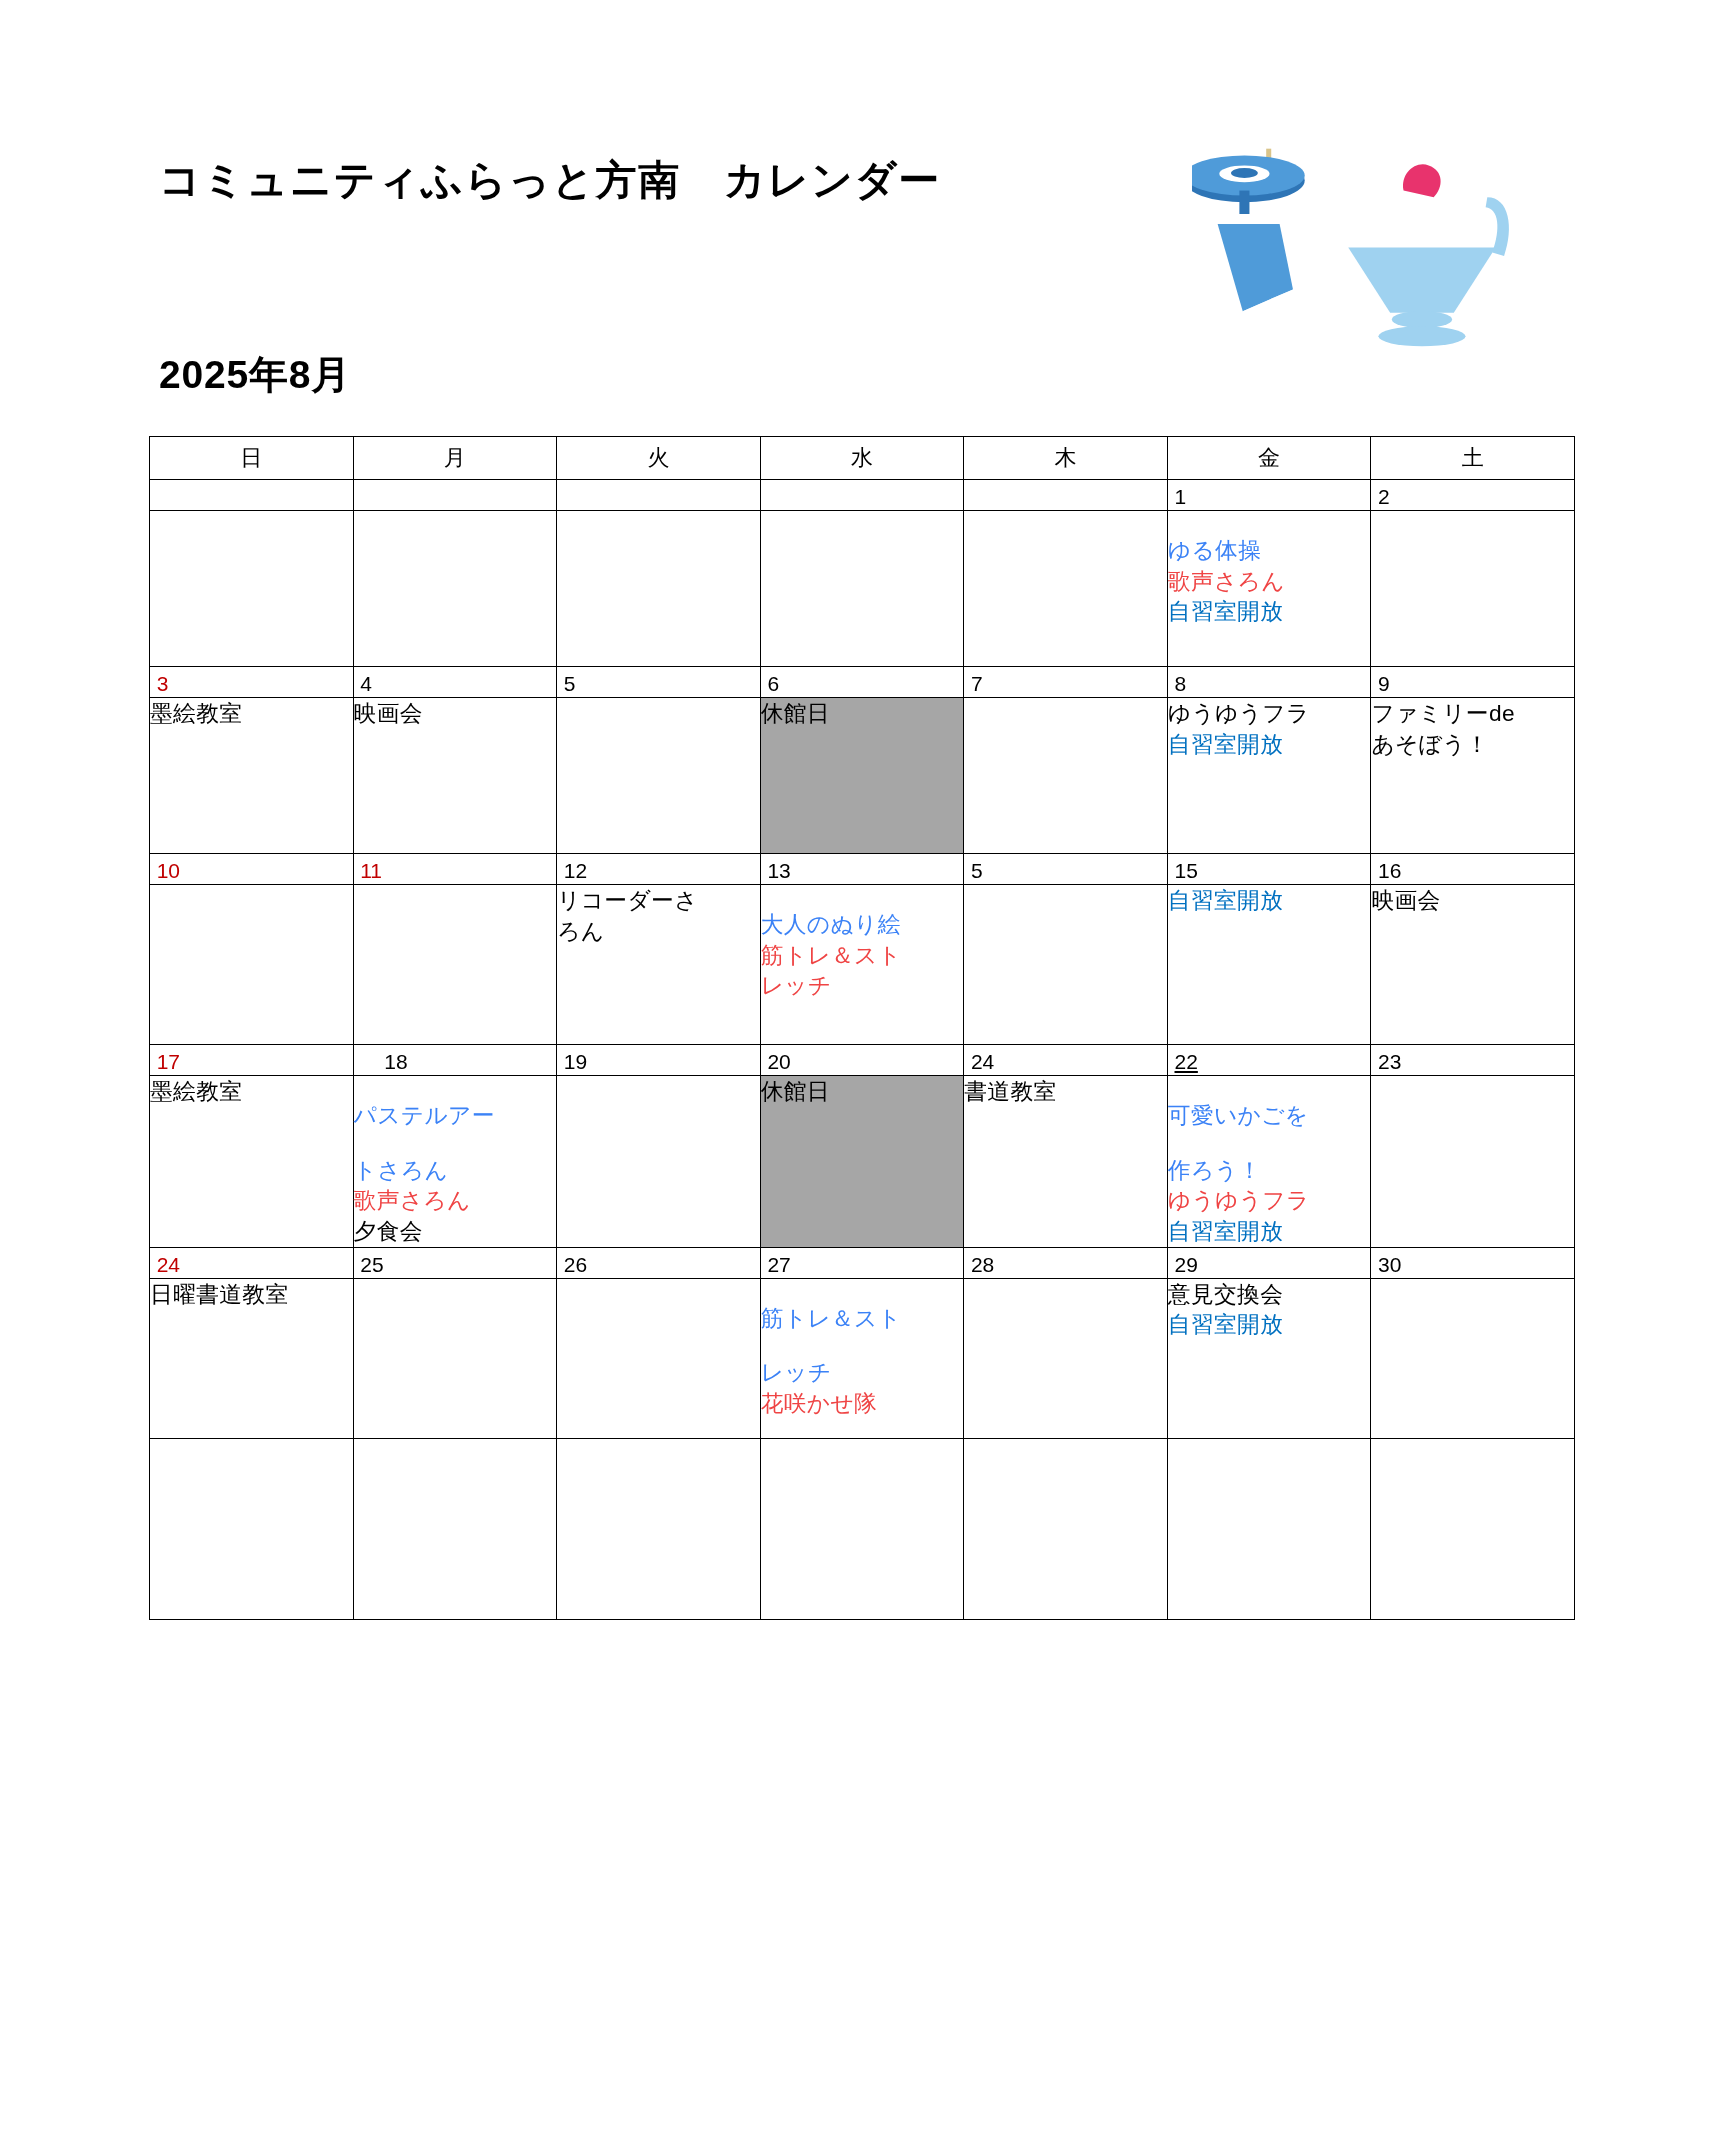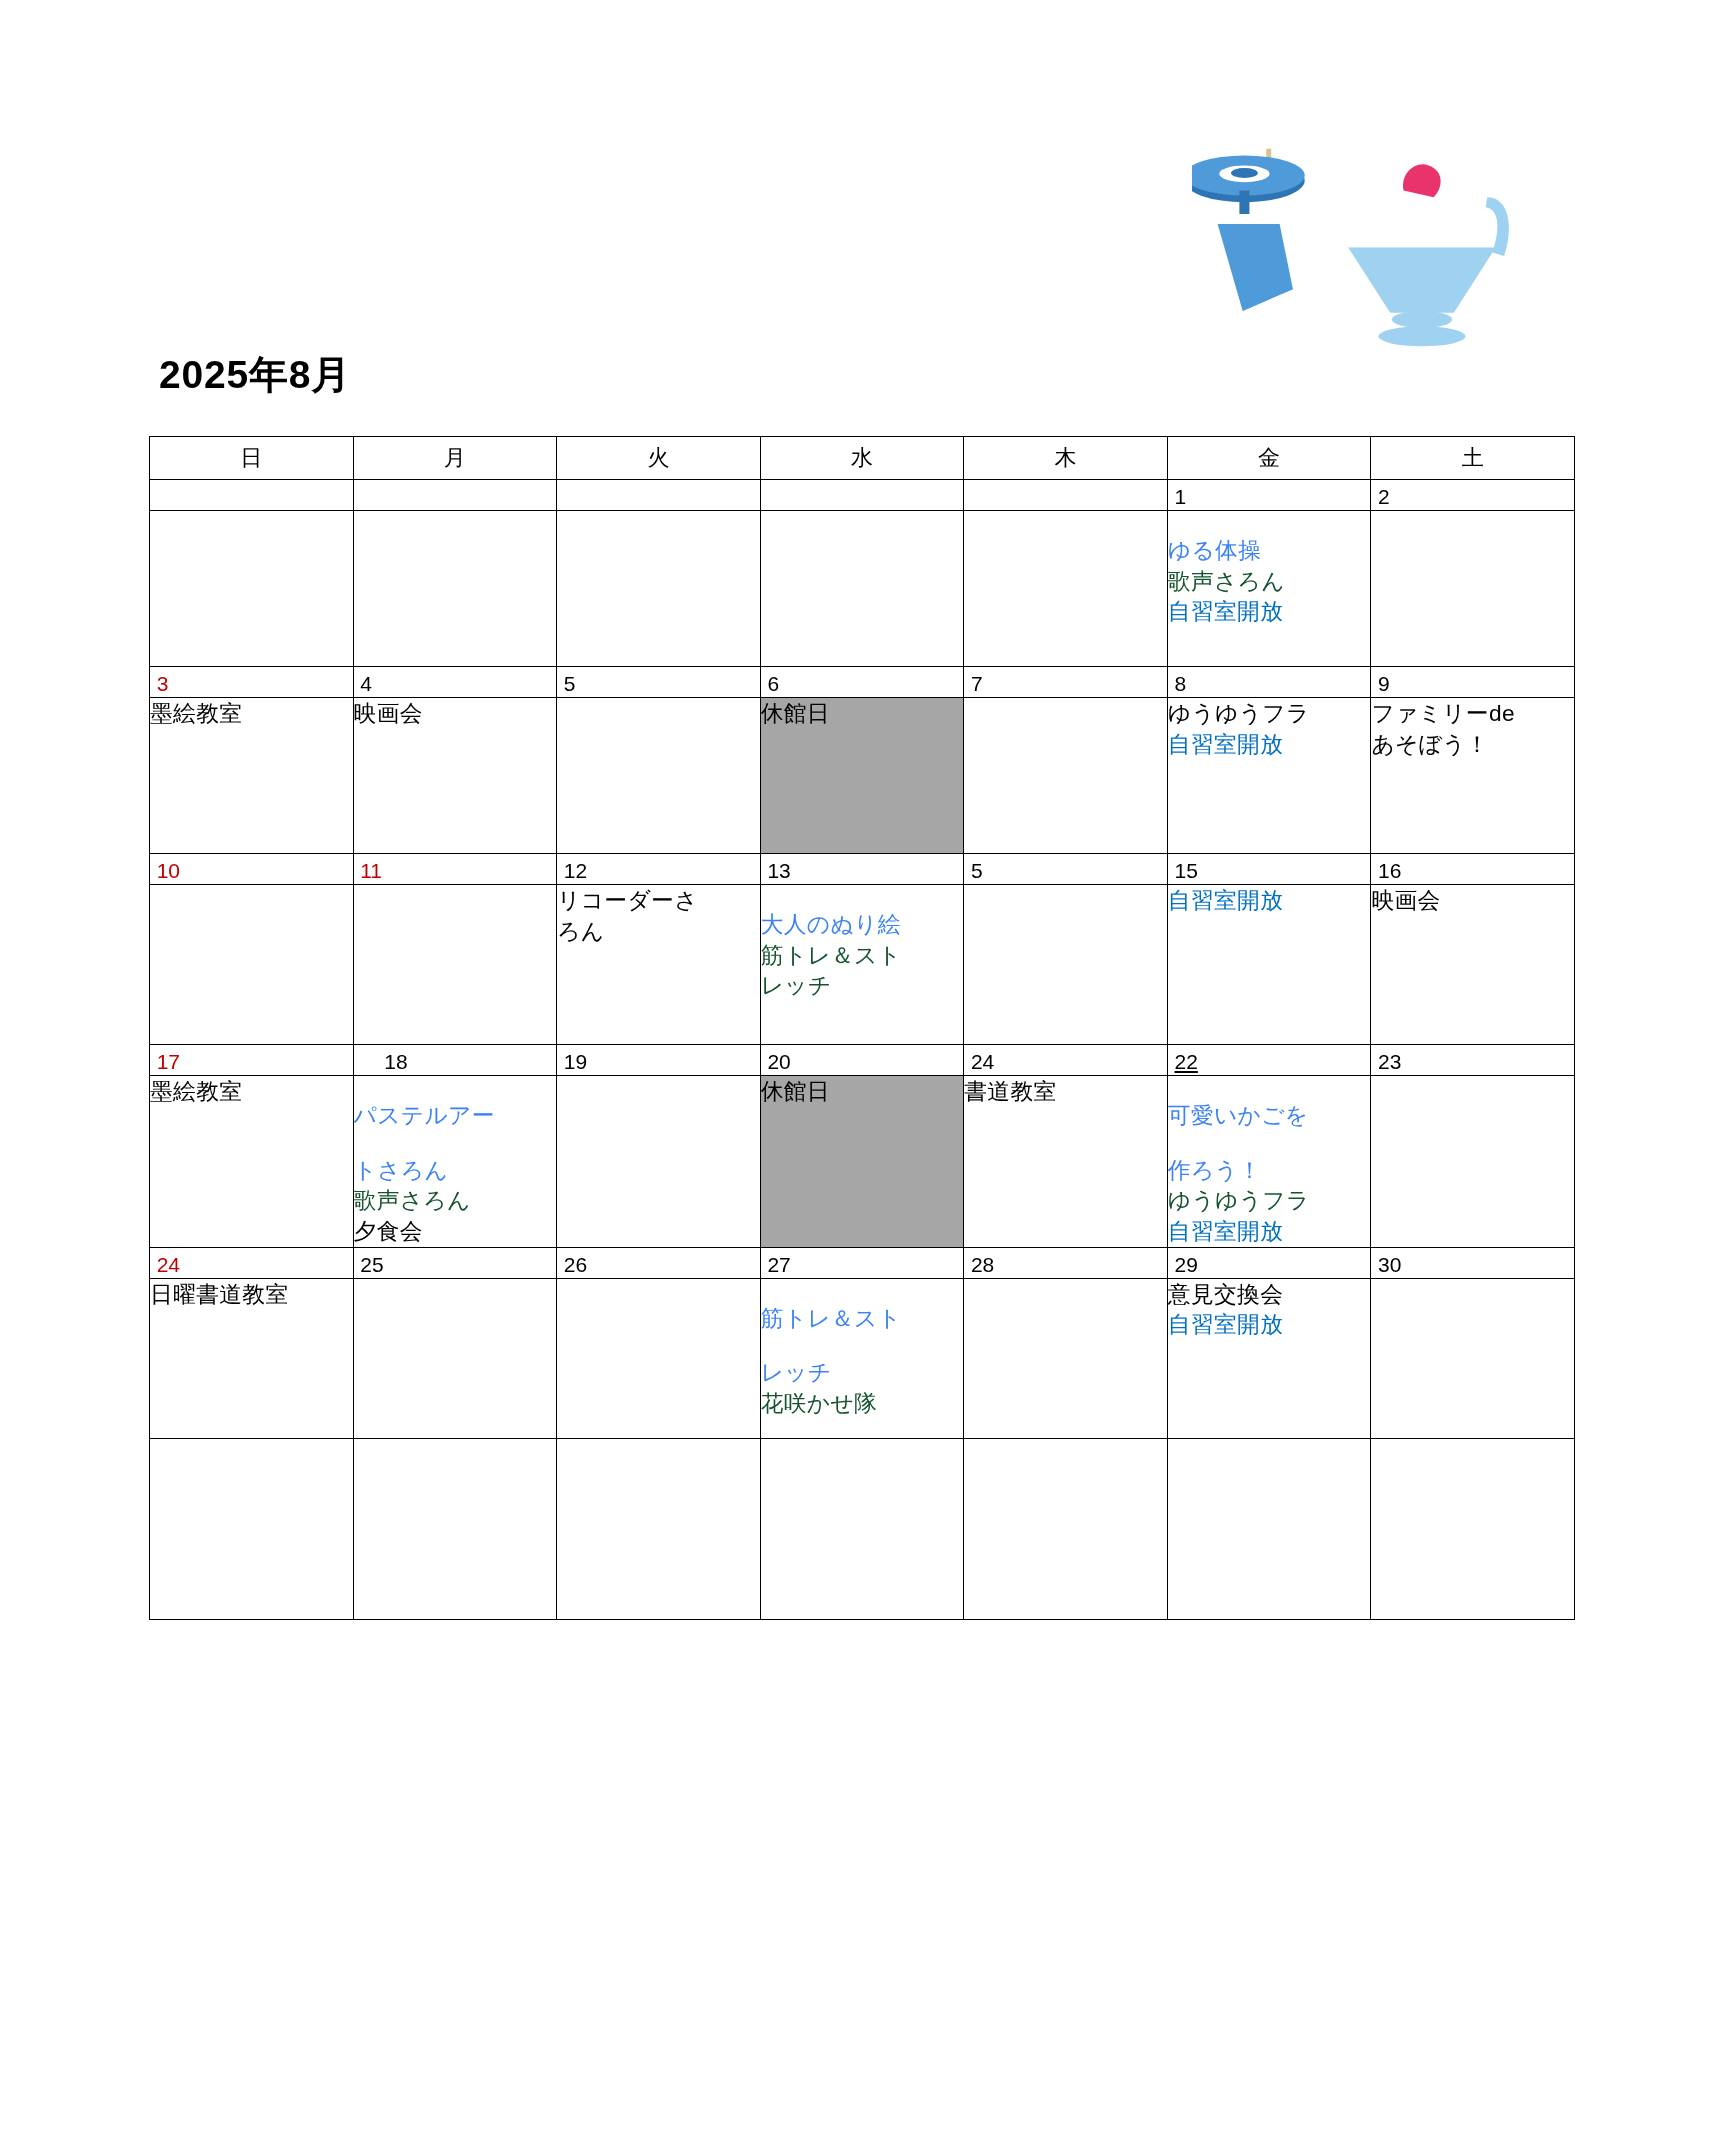--- a/index.html
+++ b/index.html
@@ -93,28 +93,29 @@
     background: #a6a6a6;
   }
 
   .ev {
     font-size: 22.7px;
     line-height: 1.35;
     letter-spacing: 0.4px;
   }
   .ev.black { color: #000000; }
   .ev.orange { color: #3b82f6; margin-top: 24px; }
-  .ev.green { color: #14532d; }
+  .ev.green { color: #ef4444; }
   .ev.blue { color: #0070c0; }
 </style>
 </head>
 <body>
 
 <div class="page">
 
+  <div class="title">コミュニティふらっと方南　カレンダー</div>
   <div class="month-label">2025年8月</div>
 
   <div class="deco">
     <svg width="336" height="201" viewBox="0 0 400 240" xmlns="http://www.w3.org/2000/svg">
       <g>
         <rect x="88" y="2" width="6" height="26" fill="#d9c48a"></rect>
         <ellipse cx="62" cy="40" rx="72" ry="26" fill="#2e75b6"></ellipse>
         <ellipse cx="62" cy="34" rx="72" ry="24" fill="#4f9bd9"></ellipse>
         <ellipse cx="62" cy="32" rx="30" ry="10" fill="#ffffff"></ellipse>
         <ellipse cx="62" cy="31" rx="16" ry="6" fill="#2e75b6"></ellipse>

